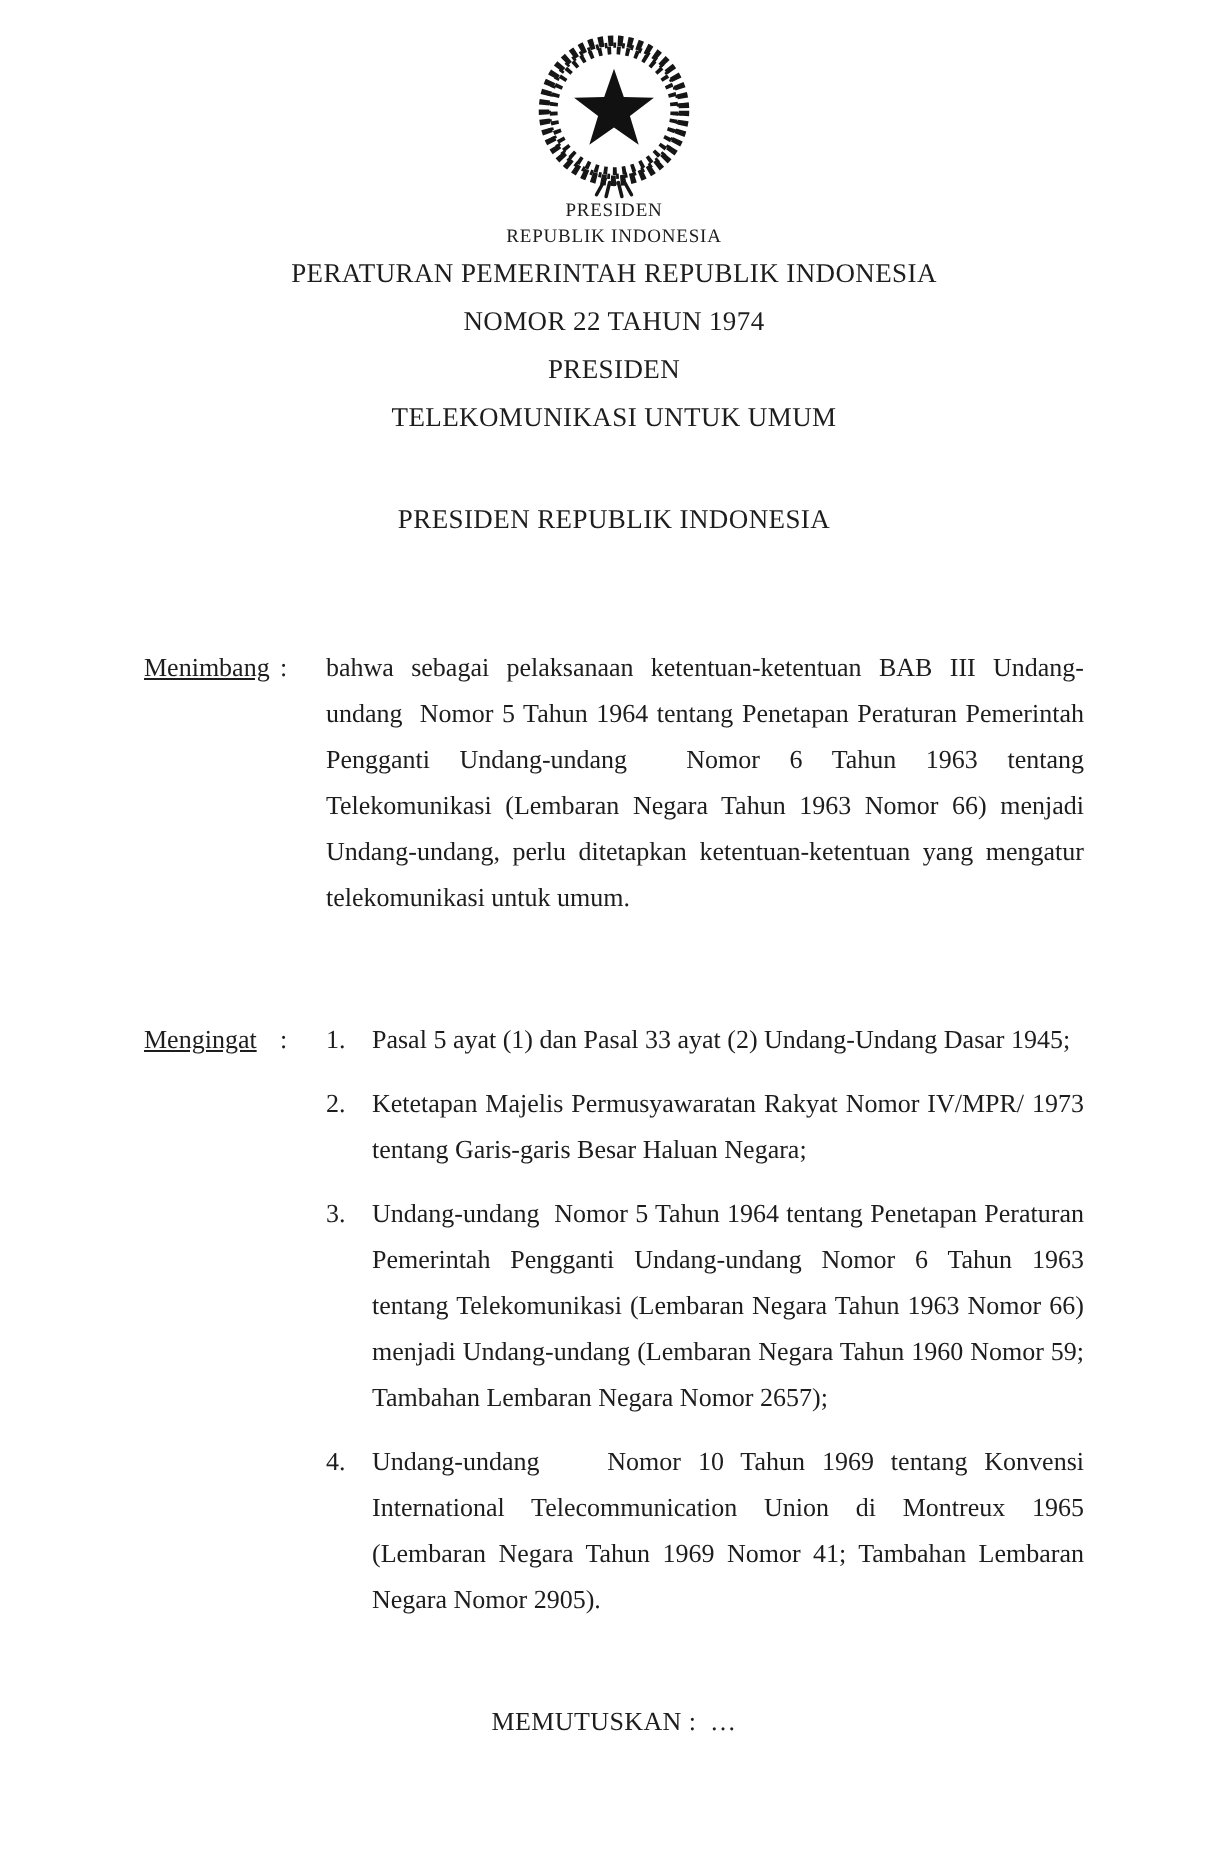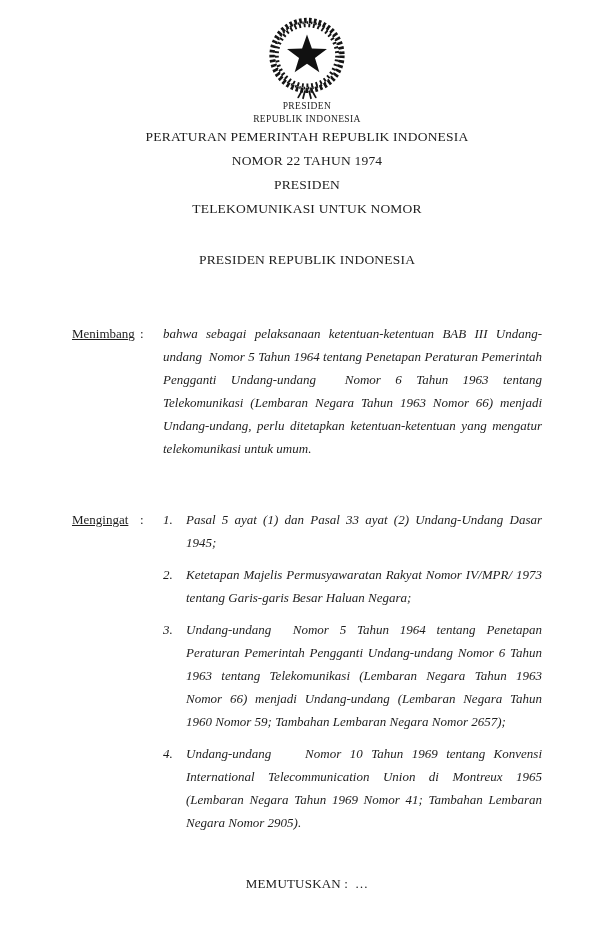--- a/index.html
+++ b/index.html
@@ -60,21 +60,20 @@
     flex: 0 0 68px;
     text-decoration: underline;
   }
   .clause-colon {
     width: 23px;
     flex: 0 0 23px;
   }
   .clause-body {
     flex: 1 1 auto;
     min-width: 0;
-    font-style: italic;
   }
   .justify {
     text-align: justify;
   }
   .list-item {
     display: flex;
     align-items: flex-start;
     margin-bottom: 9px;
   }
   .list-item:last-child { margin-bottom: 0; }
@@ -116,21 +115,21 @@
       </g>
     </svg>
     <div class="lh-line">PRESIDEN</div>
     <div class="lh-line">REPUBLIK INDONESIA</div>
   </div>
 
   <div class="title-block">
     <div>PERATURAN PEMERINTAH REPUBLIK INDONESIA</div>
     <div>NOMOR 22 TAHUN 1974</div>
     <div>PRESIDEN</div>
-    <div>TELEKOMUNIKASI UNTUK NOMOR</div>
+    <div>TELEKOMUNIKASI UNTUK UMUM</div>
   </div>
 
   <div class="subject-heading">PRESIDEN REPUBLIK INDONESIA</div>
 
   <div class="clause clause-menimbang">
     <div class="clause-label">Menimbang</div>
     <div class="clause-colon">:</div>
     <div class="clause-body justify">bahwa sebagai pelaksanaan ketentuan-ketentuan BAB III Undang-undang &nbsp;Nomor 5 Tahun 1964 tentang Penetapan Peraturan Pemerintah Pengganti Undang-undang &nbsp;Nomor 6 Tahun 1963 tentang Telekomunikasi (Lembaran Negara Tahun 1963 Nomor 66) menjadi Undang-undang, perlu ditetapkan ketentuan-ketentuan yang mengatur telekomunikasi untuk umum.</div>
   </div>
 

